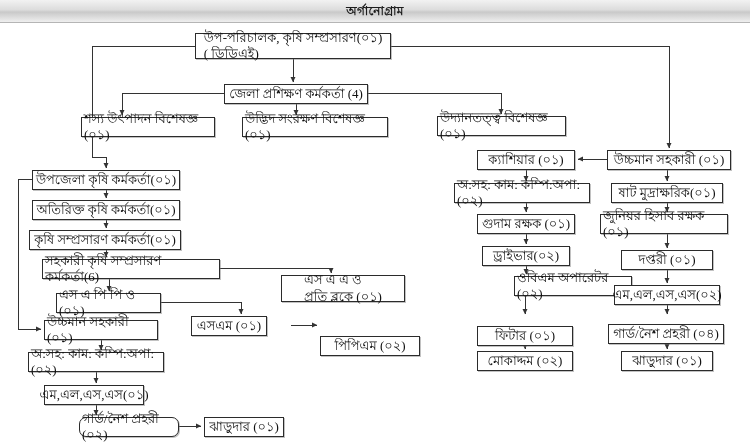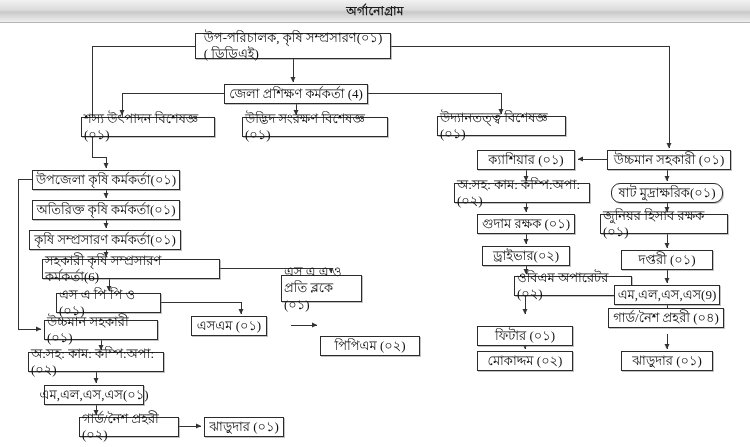--- a/index.html
+++ b/index.html
@@ -130,38 +130,38 @@
 ( ডিডিএই)</div>
       <div class="node" style="left: 224px; top: 84px; width: 144px; height: 18px;">জেলা প্রশিক্ষণ কর্মকর্তা (4)</div>
       <div class="node" style="left: 49px; top: 117px; width: 134px; height: 18px; margin-left: 32px;">শস্য উৎপাদন বিশেষজ্ঞ (০১)</div>
       <div class="node" style="left: 242px; top: 117px; width: 146px; height: 18px;">উদ্ভিদ সংরক্ষণ বিশেষজ্ঞ  (০১)</div>
       <div class="node" style="left: 437px; top: 116px; width: 129px; height: 19px;">উদ্যানতত্ত্ব বিশেষজ্ঞ (০১)</div>
       <div class="node" style="left: 32px; top: 170px; width: 148px; height: 18px;">উপজেলা কৃষি কর্মকর্তা(০১)</div>
       <div class="node" style="left: 32px; top: 200px; width: 148px; height: 18px;">অতিরিক্ত কৃষি কর্মকর্তা(০১)</div>
       <div class="node" style="left: 29px; top: 230px; width: 152px; height: 18px;">কৃষি সম্প্রসারণ কর্মকর্তা(০১)</div>
       <div class="node" style="left: 42px; top: 259px; width: 178px; height: 18px;">সহকারী কৃষি সম্প্রসারণ কর্মকর্তা(6)</div>
       <div class="node" style="left: 56px; top: 293px; width: 105px; height: 18px;">এস এ পি পি ও (০১)</div>
-      <div class="node" style="left: 281px; top: 275px; width: 81px; height: 27px;">এস এ এ ও
+      <div class="node" style="left: 281px; top: 275px; width: 124px; height: 27px;">এস এ এ ও
 প্রতি ব্লকে (০১)</div>
       <div class="node" style="left: 191px; top: 316px; width: 76px; height: 18px;">এসএম (০১)</div>
       <div class="node" style="left: 320px; top: 316px; width: 100px; height: 18px; margin-top: 20px;">পিপিএম (০২)</div>
       <div class="node" style="left: 44px; top: 320px; width: 114px; height: 18px;">উচ্চমান সহকারী  (০১)</div>
       <div class="node" style="left: 28px; top: 352px; width: 136px; height: 18px;">অ:সহ: কাম: কম্পি:অপা:(০২)</div>
       <div class="node" style="left: 44px; top: 385px; width: 100px; height: 18px;">এম,এল,এস,এস(০১)</div>
-      <div class="node" style="left: 79px; top: 417px; width: 100px; height: 18px;">গার্ড/নৈশ প্রহরী (০২)</div>
+      <div class="node" style="left: 79px; top: 417px; width: 100px; height: 18px; border-radius: 7px;">গার্ড/নৈশ প্রহরী (০২)</div>
       <div class="node" style="left: 204px; top: 417px; width: 80px; height: 18px;">ঝাড়ুদার (০১)</div>
       <div class="node" style="left: 477px; top: 150px; width: 98px; height: 18px;">ক্যাশিয়ার (০১)</div>
       <div class="node" style="left: 454px; top: 183px; width: 136px; height: 18px;">অ:সহ: কাম: কম্পি:অপা:(০২)</div>
       <div class="node" style="left: 477px; top: 214px; width: 98px; height: 18px;">গুদাম রক্ষক (০১)</div>
       <div class="node" style="left: 482px; top: 246px; width: 88px; height: 18px;">ড্রাইভার(০২)</div>
       <div class="node" style="left: 466px; top: 276px; width: 118px; height: 18px; margin-left: 48px;">ওবিএম অপারেটর (০২)</div>
       <div class="node" style="left: 477px; top: 326px; width: 96px; height: 18px;">ফিটার (০১)</div>
       <div class="node" style="left: 477px; top: 351px; width: 96px; height: 18px;">মোকাদ্দম (০২)</div>
       <div class="node" style="left: 607px; top: 150px; width: 124px; height: 18px;">উচ্চমান সহকারী  (০১)</div>
-      <div class="node" style="left: 611px; top: 183px; width: 112px; height: 18px; border-radius: 9px;">ষাট মুদ্রাক্ষরিক(০১)</div>
+      <div class="node" style="left: 611px; top: 183px; width: 112px; height: 18px;">ষাট মুদ্রাক্ষরিক(০১)</div>
       <div class="node" style="left: 600px; top: 214px; width: 128px; height: 18px;">জুনিয়র হিসাব রক্ষক (০১)</div>
       <div class="node" style="left: 621px; top: 250px; width: 92px; height: 18px;">দপ্তরী (০১)</div>
-      <div class="node" style="left: 614px; top: 285px; width: 106px; height: 18px;">এম,এল,এস,এস(9)</div>
-      <div class="node" style="left: 608px; top: 308px; width: 116px; height: 18px;">গার্ড/নৈশ প্রহরী (০৪)</div>
+      <div class="node" style="left: 614px; top: 285px; width: 106px; height: 18px;">এম,এল,এস,এস(০২)</div>
+      <div class="node" style="left: 608px; top: 324px; width: 116px; height: 18px;">গার্ড/নৈশ প্রহরী (০৪)</div>
       <div class="node" style="left: 621px; top: 351px; width: 92px; height: 18px;">ঝাড়ুদার (০১)</div>
     </div>
 
 </div>
 
 </body></html>

